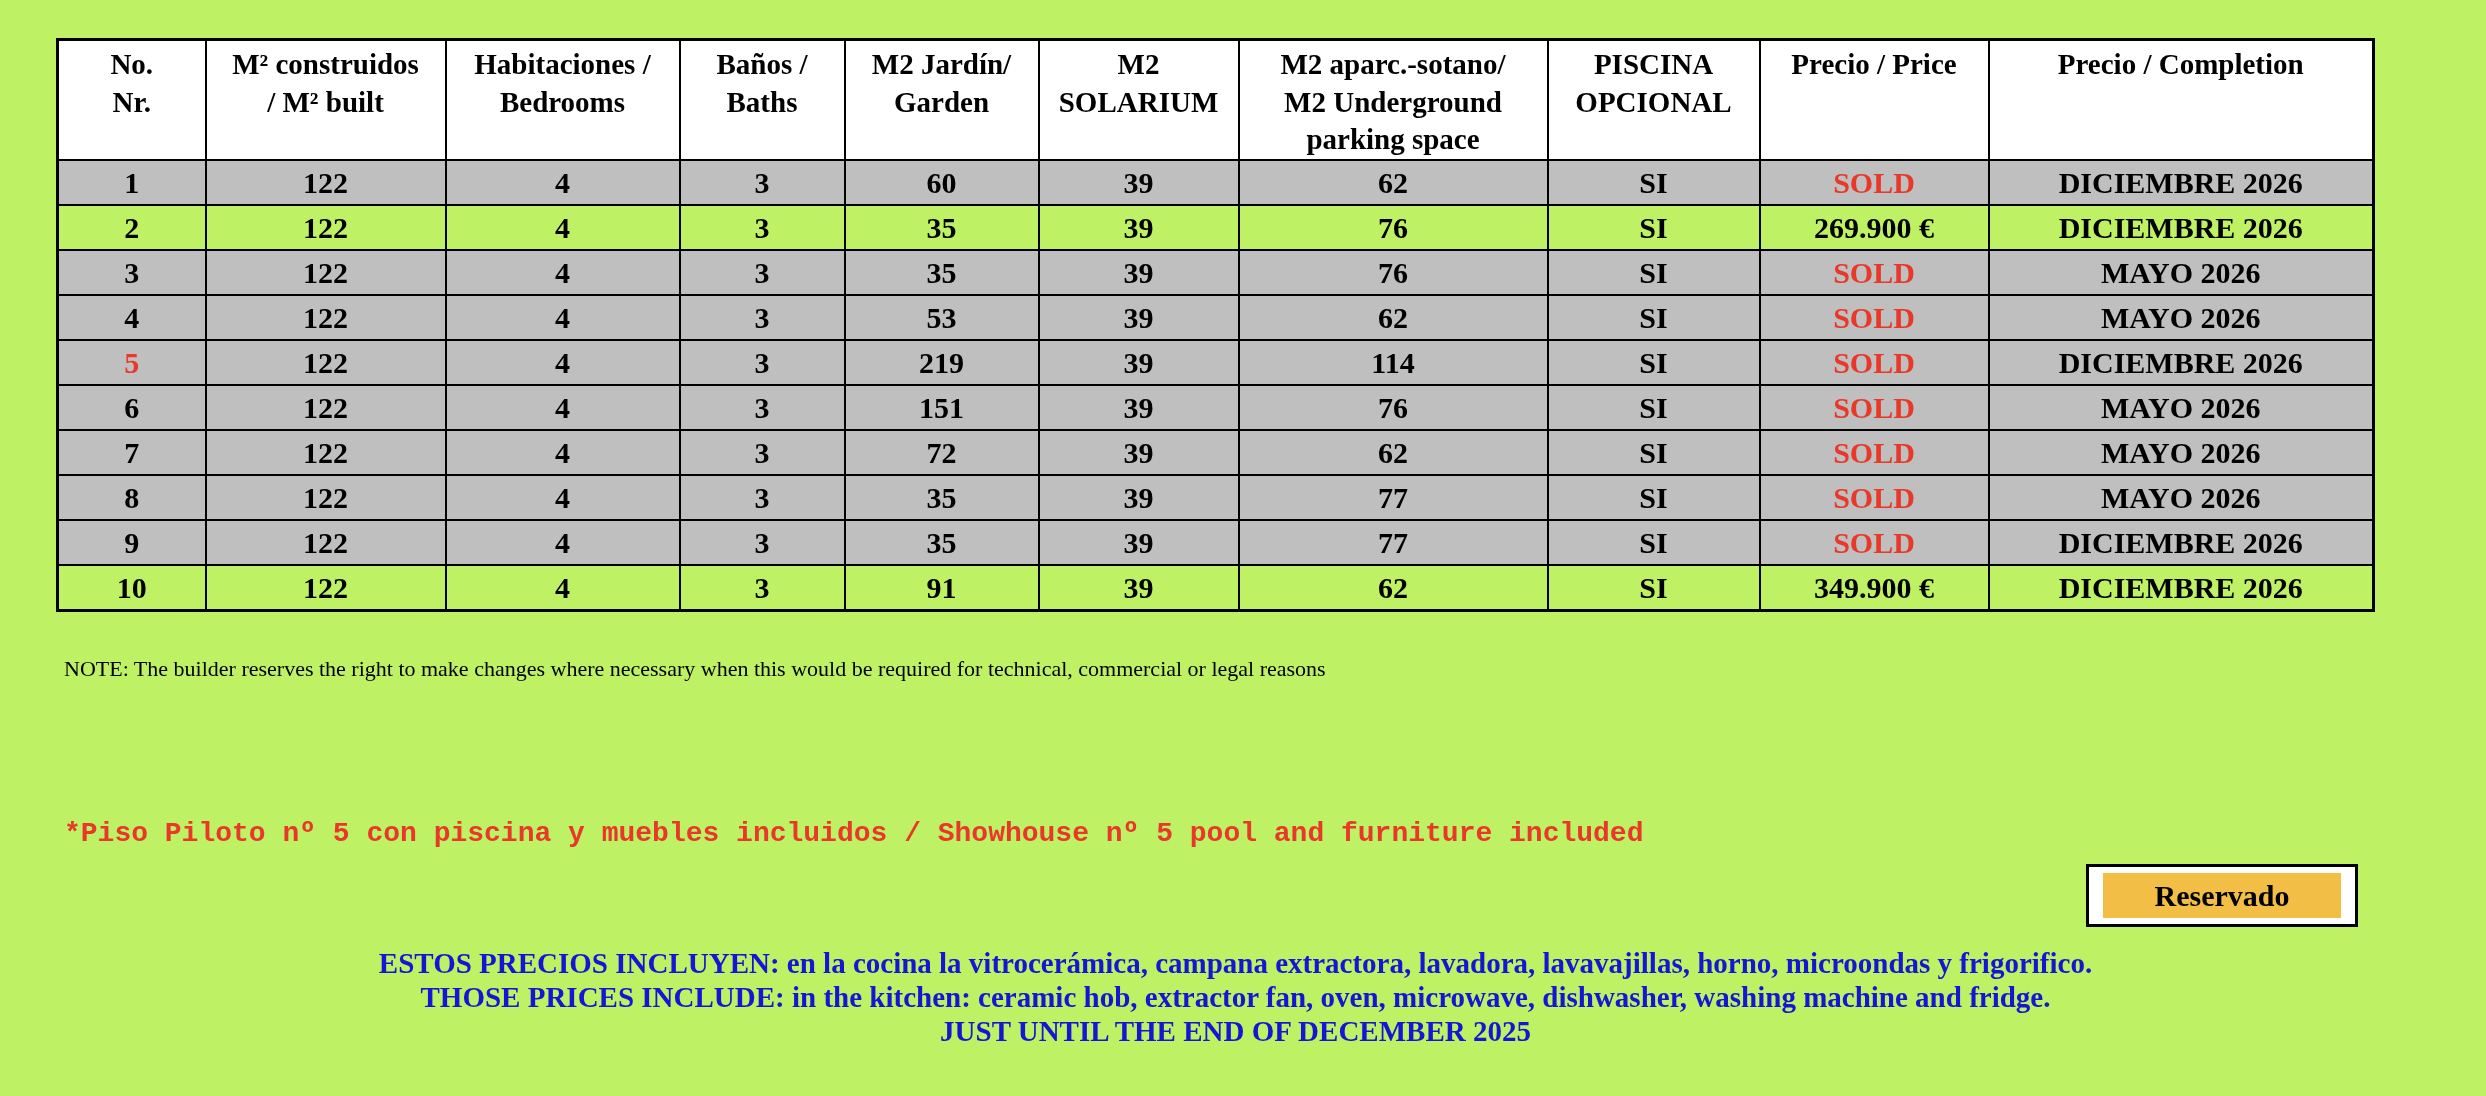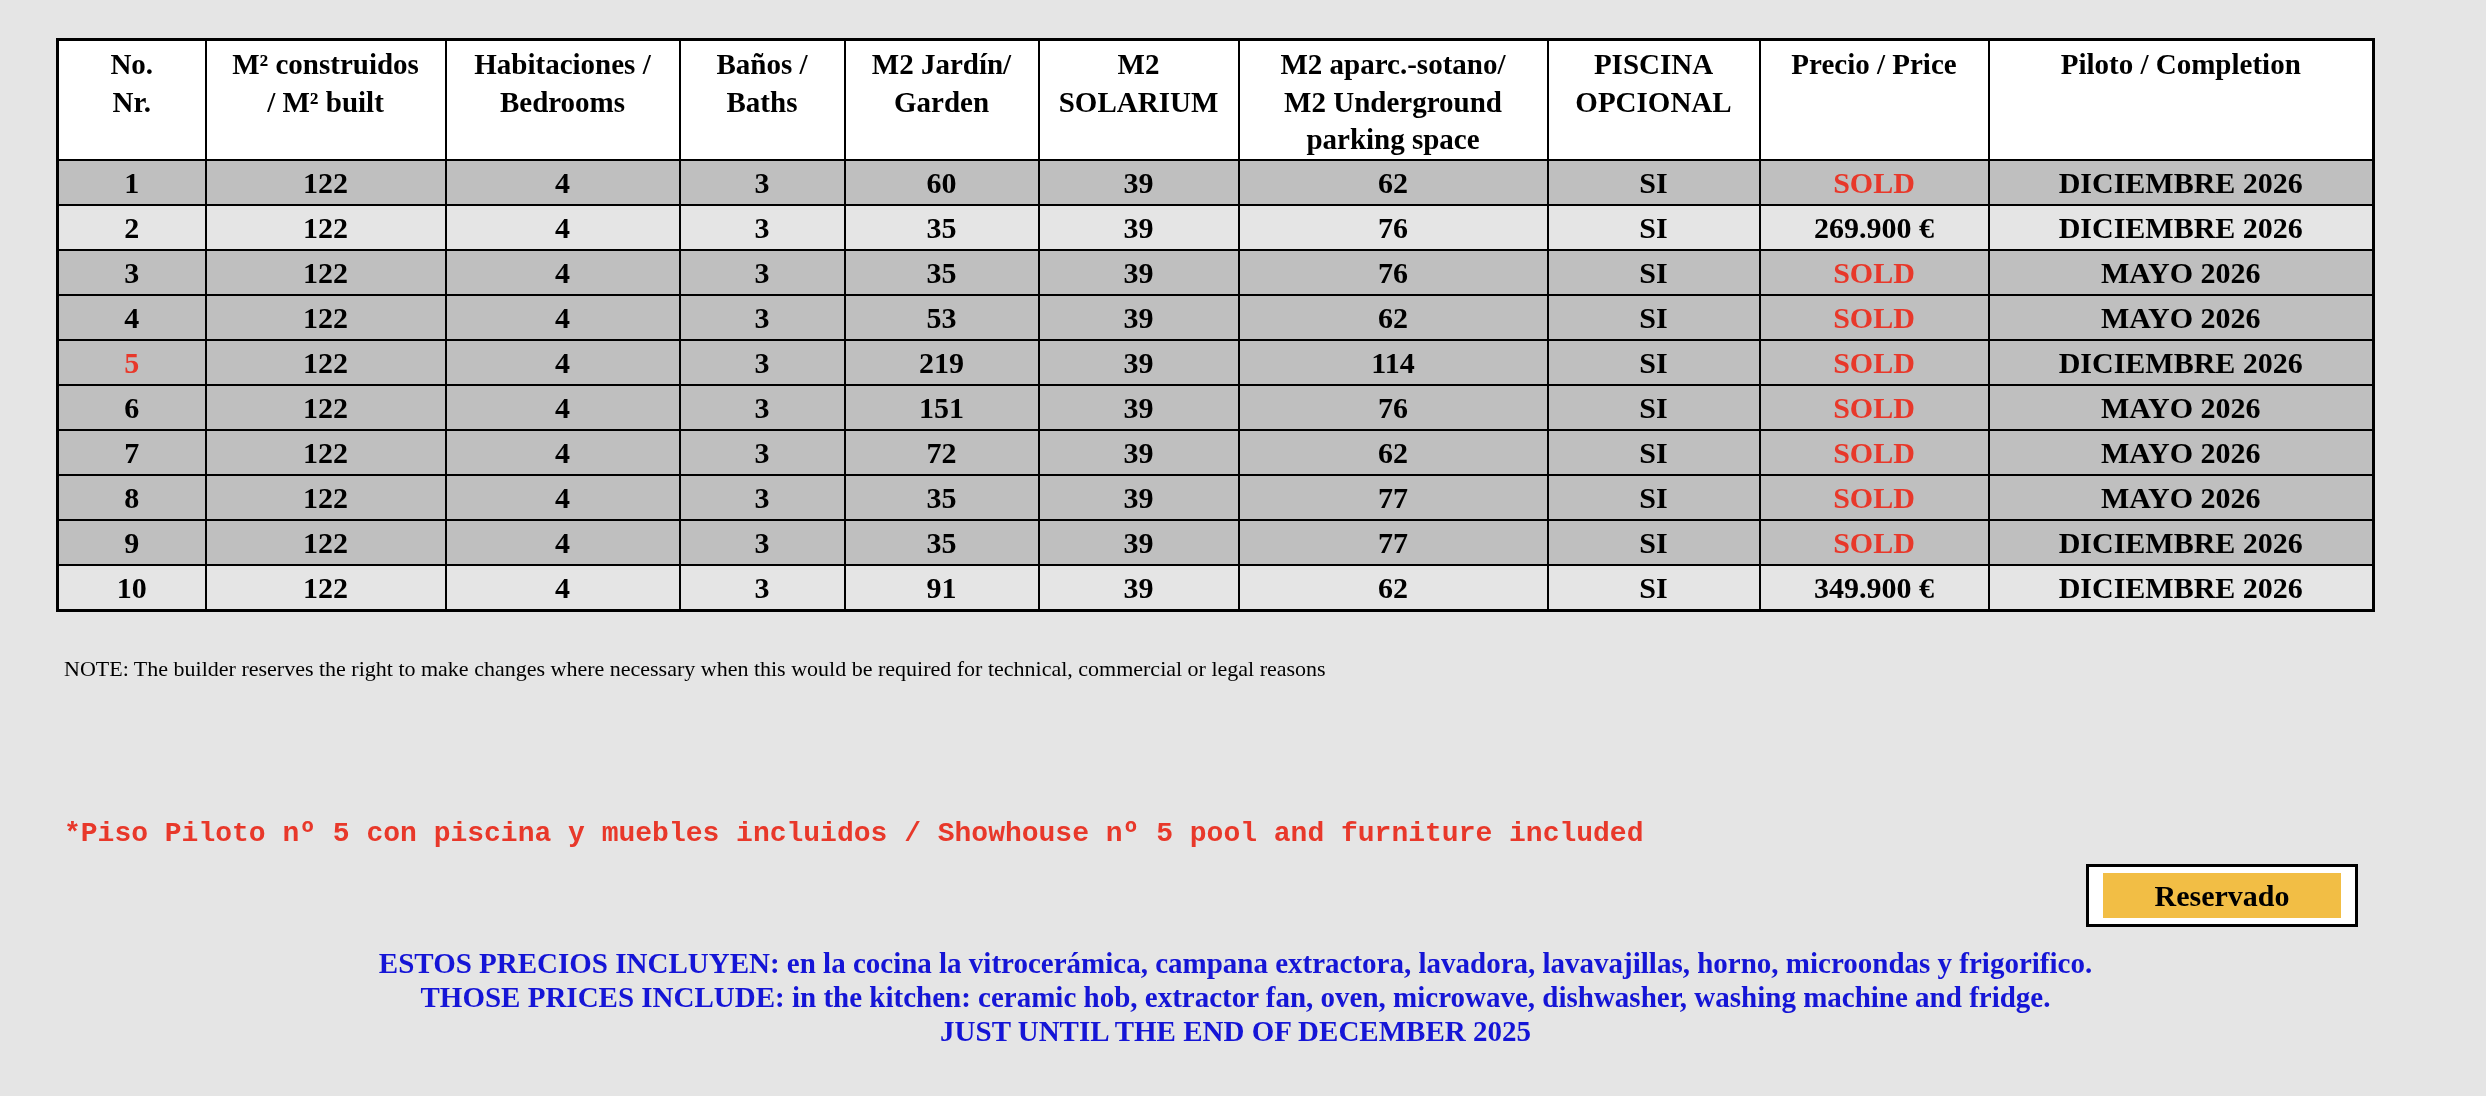--- a/index.html
+++ b/index.html
@@ -1,17 +1,17 @@
 <!DOCTYPE html>
 <html style="--shade: #BFBFBF; --sold-red: #E8382A; --blue: #1515D6; --yellow: #F2BE45;"><head>
 <meta charset="utf-8">
 <style>
   html,body{margin:0;padding:0;background:#ffffff;}
   .page{
-    position:relative;width:2486px;height:1096px;background:#e5e5e5;
+    position:relative;width:2486px;height:1096px;background:#bef264;
     font-family:"Liberation Serif","DejaVu Serif",serif;color:#000;overflow:hidden;
   }
   .price-table{
     position:absolute;left:56px;top:38px;width:2316px;
     border-collapse:collapse;table-layout:fixed;text-align:center;
     border:3px solid #000;
   }
   .price-table th,.price-table td{border:2px solid #000;overflow:hidden;}
   .price-table th{
     height:100px;vertical-align:top;padding:5px 2px 0 2px;
@@ -73,21 +73,21 @@
         <th>M2 Jardín/
 Garden</th>
         <th>M2
 SOLARIUM</th>
         <th>M2 aparc.-sotano/
 M2 Underground
 parking space</th>
         <th>PISCINA
 OPCIONAL</th>
         <th>Precio / Price</th>
-        <th>Piloto / Completion</th>
+        <th>Precio / Completion</th>
       </tr>
     </thead>
     <tbody id="tbody">
         <tr class="shaded">
           <td>1</td>
           <td>122</td>
           <td>4</td>
           <td>3</td>
           <td>60</td>
           <td>39</td>

